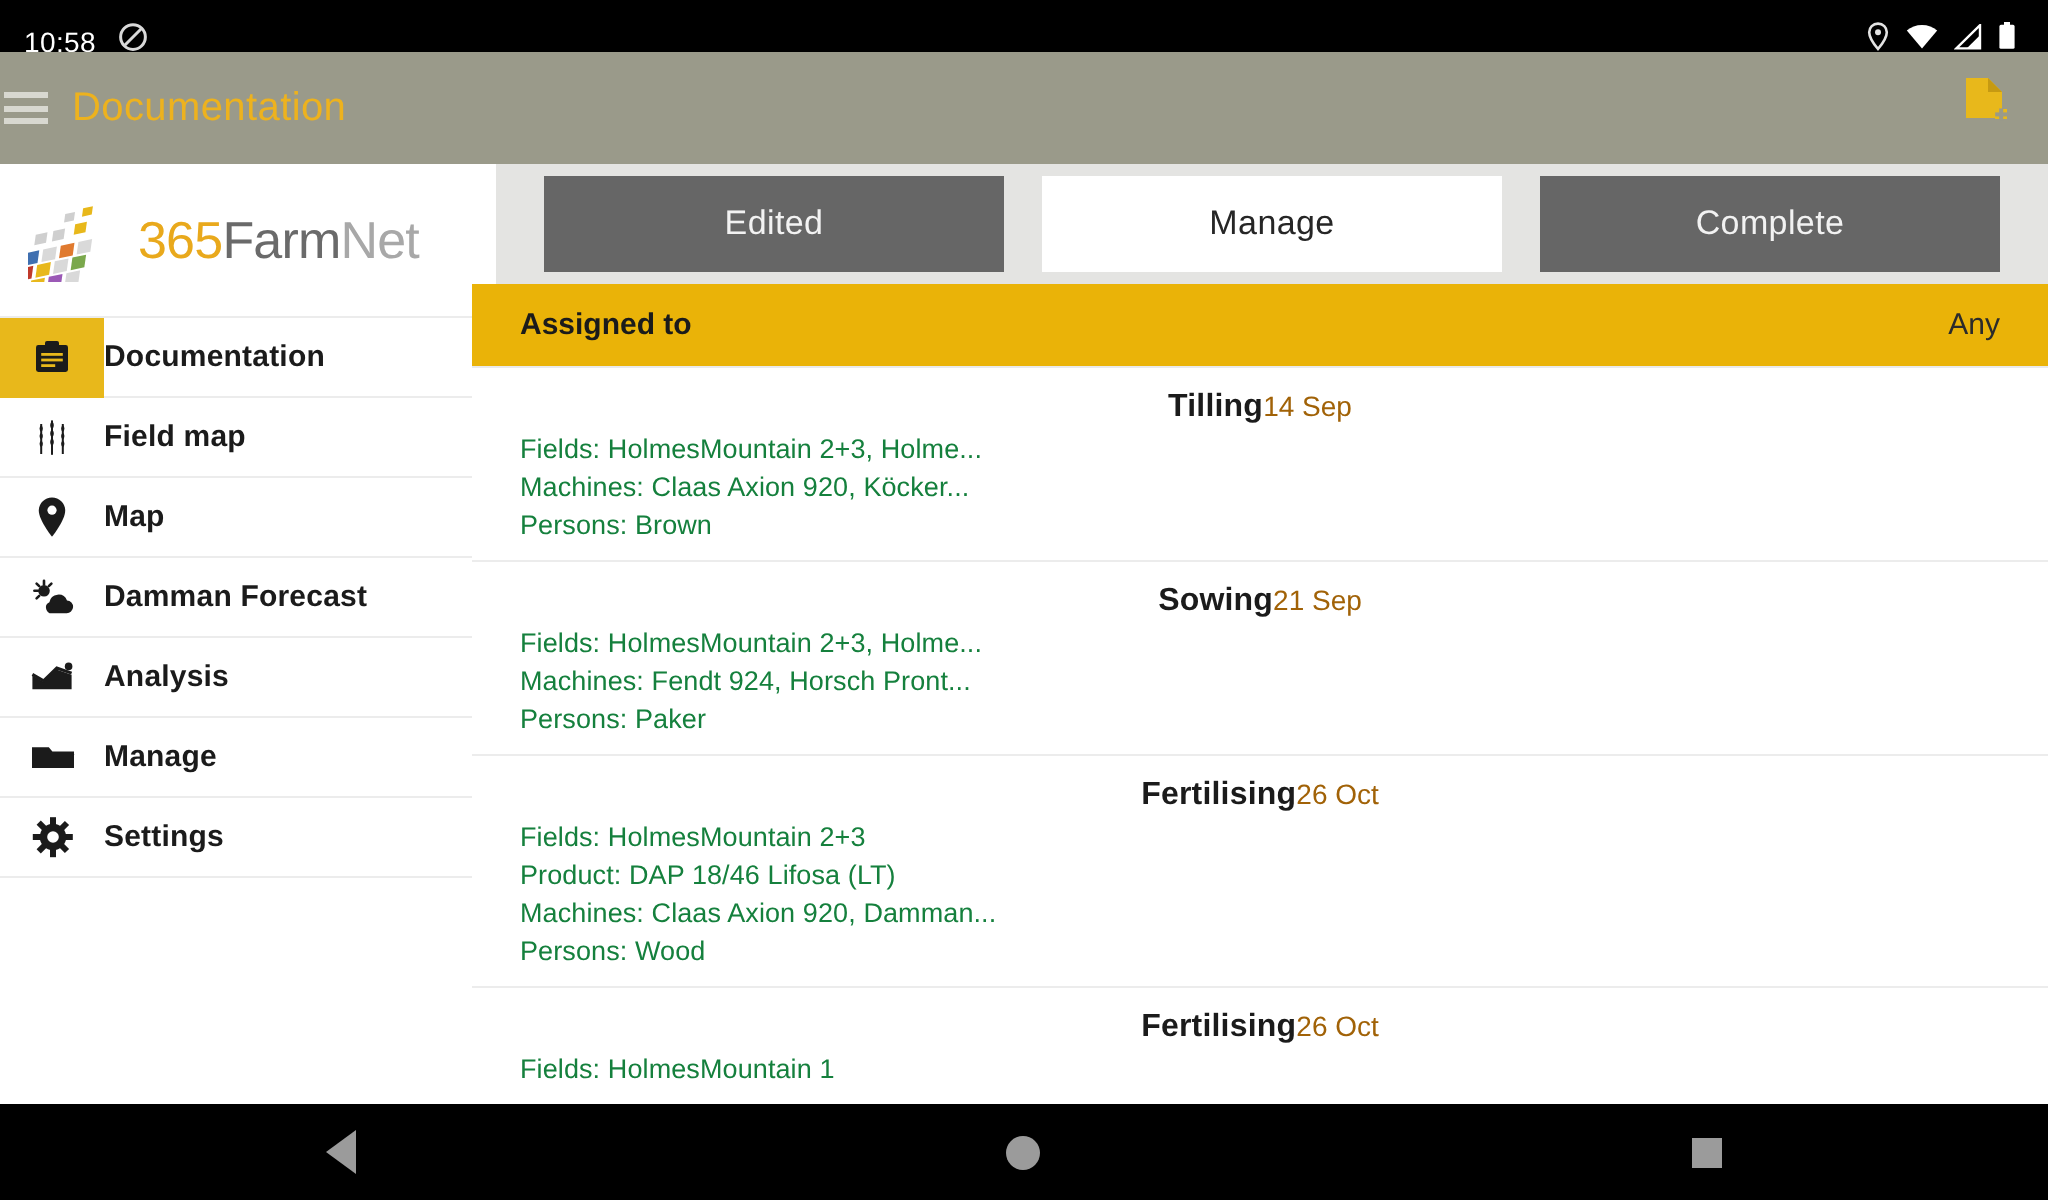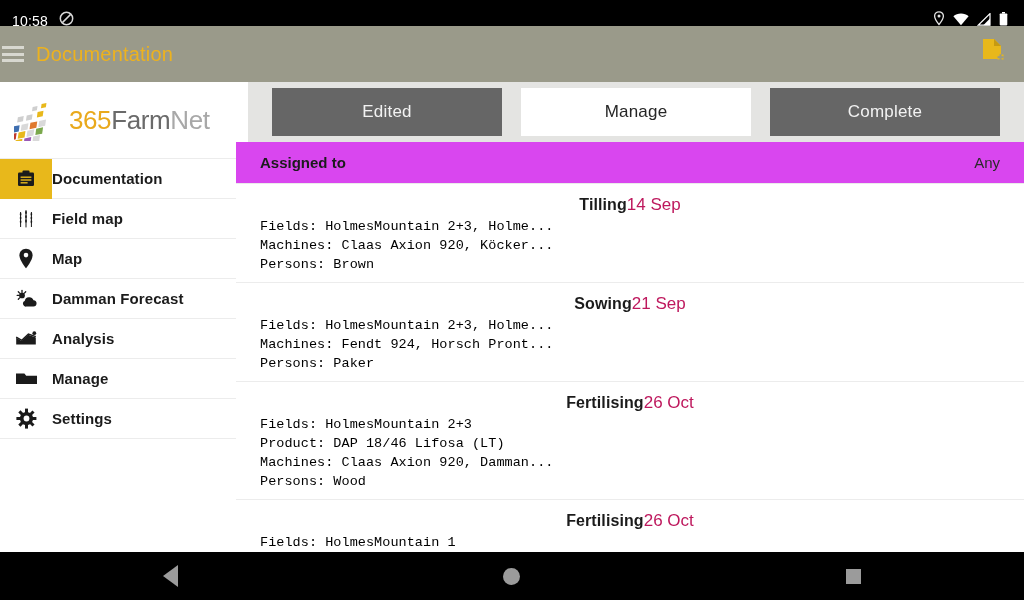--- a/index.html
+++ b/index.html
@@ -80,34 +80,34 @@
     padding: 5px 24px; gap: 19px; margin-left: 12px;
   }
   .tab {
     flex: 1; height: 48px; display: flex; align-items: center; justify-content: center;
     background: #666666; color: #f2f2f2; font-size: 17px; letter-spacing: .2px;
   }
   .tab.selected { background: #ffffff; color: #262626; }
 
   .assigned-row {
     height: 42px; display: flex; align-items: center; justify-content: space-between;
-    padding: 0 24px 0 24px; border-bottom: 1px solid #eaeaea; background: #d946ef;
+    padding: 0 24px 0 24px; border-bottom: 1px solid #eaeaea; background: #eab308;
   }
   .assigned-label { font-size: 15px; font-weight: bold; color: #1b1b1b; }
   .assigned-value { font-size: 15px; color: #2b2b2b; }
 
   .list { background: #fff; }
   .list-item {
     position: relative; padding: 11px 24px 10px 24px;
     border-bottom: 1px solid #ececec;
   }
   .li-head { display: flex; align-items: baseline; justify-content: center; }
   .li-title { font-size: 16px; font-weight: bold; color: #1b1b1b; letter-spacing: .1px; }
-  .li-date { font-size: 17px; color: #be185d; white-space: nowrap; }
-  .li-line { font-size: 13.5px; color: #000000; margin-top: 4px; letter-spacing: .05px; font-family: Liberation Mono, monospace; }
+  .li-date { font-size: 14px; color: #a16207; white-space: nowrap; }
+  .li-line { font-size: 13.5px; color: #15803d; margin-top: 4px; letter-spacing: .05px; }
 
   
   .navbar {
     position: absolute; bottom: 0; left: 0; width: 1024px; height: 48px;
     background: #000; display: flex; align-items: center; justify-content: space-around;
   }
   .navbtn { width: 80px; height: 48px; display: flex; align-items: center; justify-content: center; }
   .nb-back {
     width: 0; height: 0; border-top: 11px solid transparent; border-bottom: 11px solid transparent;
     border-right: 15px solid #9b9b9b;

